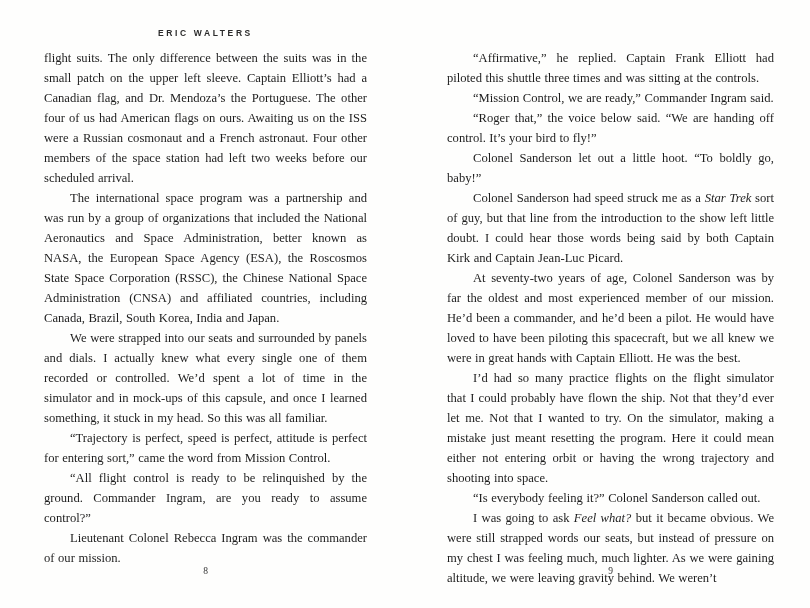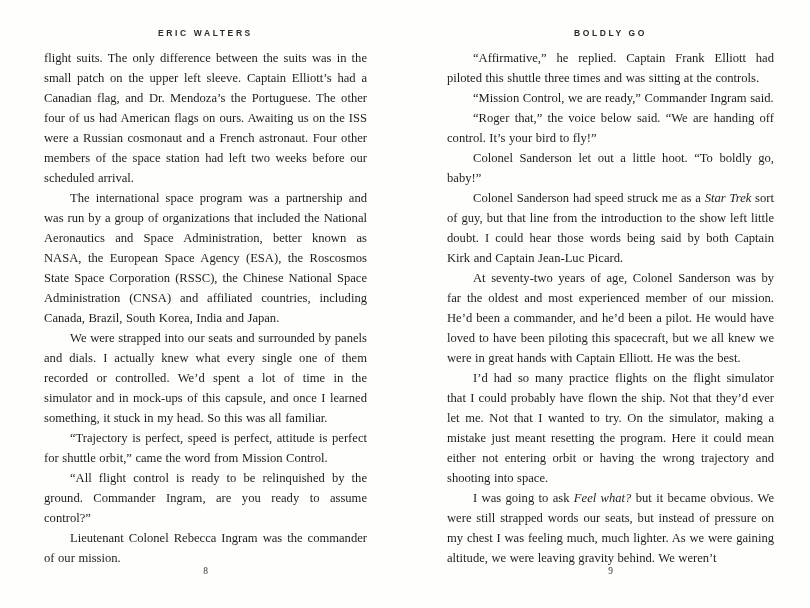--- a/index.html
+++ b/index.html
@@ -69,35 +69,35 @@
 <body>
 
 <div class="spread">
 
   <section class="page left">
     <div class="running-head">ERIC WALTERS</div>
     <div class="page-body">
         <p class="noindent"><span>flight suits. The only difference between the suits was in the small patch on the upper left sleeve. Captain Elliott’s had a Canadian flag, and Dr. Mendoza’s the Portuguese. The other four of us had American flags on ours. Awaiting us on the ISS were a Russian cosmonaut and a French astronaut. Four other members of the space station had left two weeks before our scheduled arrival.</span></p>
         <p class="indent"><span>The international space program was a partnership and was run by a group of organizations that included the National Aeronautics and Space Administration, better known as NASA, the European Space Agency (ESA), the Roscosmos State Space Corporation (RSSC), the Chinese National Space Administration (CNSA) and affiliated countries, including Canada, Brazil, South Korea, India and Japan.</span></p>
         <p class="indent"><span>We were strapped into our seats and surrounded by panels and dials. I actually knew what every single one of them recorded or controlled. We’d spent a lot of time in the simulator and in mock-ups of this capsule, and once I learned something, it stuck in my head. So this was all familiar.</span></p>
-        <p class="indent"><span>“Trajectory is perfect, speed is perfect, attitude is perfect for shuttle orbit,” came the word from Mission Control.</span></p>
+        <p class="indent"><span>“Trajectory is perfect, speed is perfect, attitude is perfect for entering sort,” came the word from Mission Control.</span></p>
         <p class="indent"><span>“All flight control is ready to be relinquished by the ground. Commander Ingram, are you ready to assume control?”</span></p>
         <p class="indent"><span>Lieutenant Colonel Rebecca Ingram was the commander of our mission.</span></p>
       </div>
     <div class="folio">8</div>
   </section>
 
   <section class="page right">
-    <div class="running-head">BOLDLY GO</div>
     <div class="page-body">
         <p class="indent"><span>“Affirmative,” he replied. Captain Frank Elliott had piloted this shuttle three times and was sitting at the controls.</span></p>
         <p class="indent"><span>“Mission Control, we are ready,” Commander Ingram said.</span></p>
         <p class="indent"><span>“Roger that,” the voice below said. “We are handing off control. It’s your bird to fly!”</span></p>
         <p class="indent"><span>Colonel Sanderson let out a little hoot. “To boldly go, baby!”</span></p>
         <p class="indent"><span>Colonel Sanderson had speed struck me as a </span><span class="italic">Star Trek</span><span> sort of guy, but that line from the introduction to the show left little doubt. I could hear those words being said by both Captain Kirk and Captain Jean-Luc Picard.</span></p>
         <p class="indent"><span>At seventy-two years of age, Colonel Sanderson was by far the oldest and most experienced member of our mission. He’d been a commander, and he’d been a pilot. He would have loved to have been piloting this spacecraft, but we all knew we were in great hands with Captain Elliott. He was the best.</span></p>
         <p class="indent"><span>I’d had so many practice flights on the flight simulator that I could probably have flown the ship. Not that they’d ever let me. Not that I wanted to try. On the simulator, making a mistake just meant resetting the program. Here it could mean either not entering orbit or having the wrong trajectory and shooting into space.</span></p>
+        <p class="indent"><span>“Is everybody feeling it?” Colonel Sanderson called out.</span></p>
         <p class="indent"><span>I was going to ask </span><span class="italic">Feel what?</span><span> but it became obvious. We were still strapped words our seats, but instead of pressure on my chest I was feeling much, much lighter. As we were gaining altitude, we were leaving gravity behind. We weren’t</span></p>
       </div>
     <div class="folio">9</div>
   </section>
 
 </div>
 
 </body></html>

